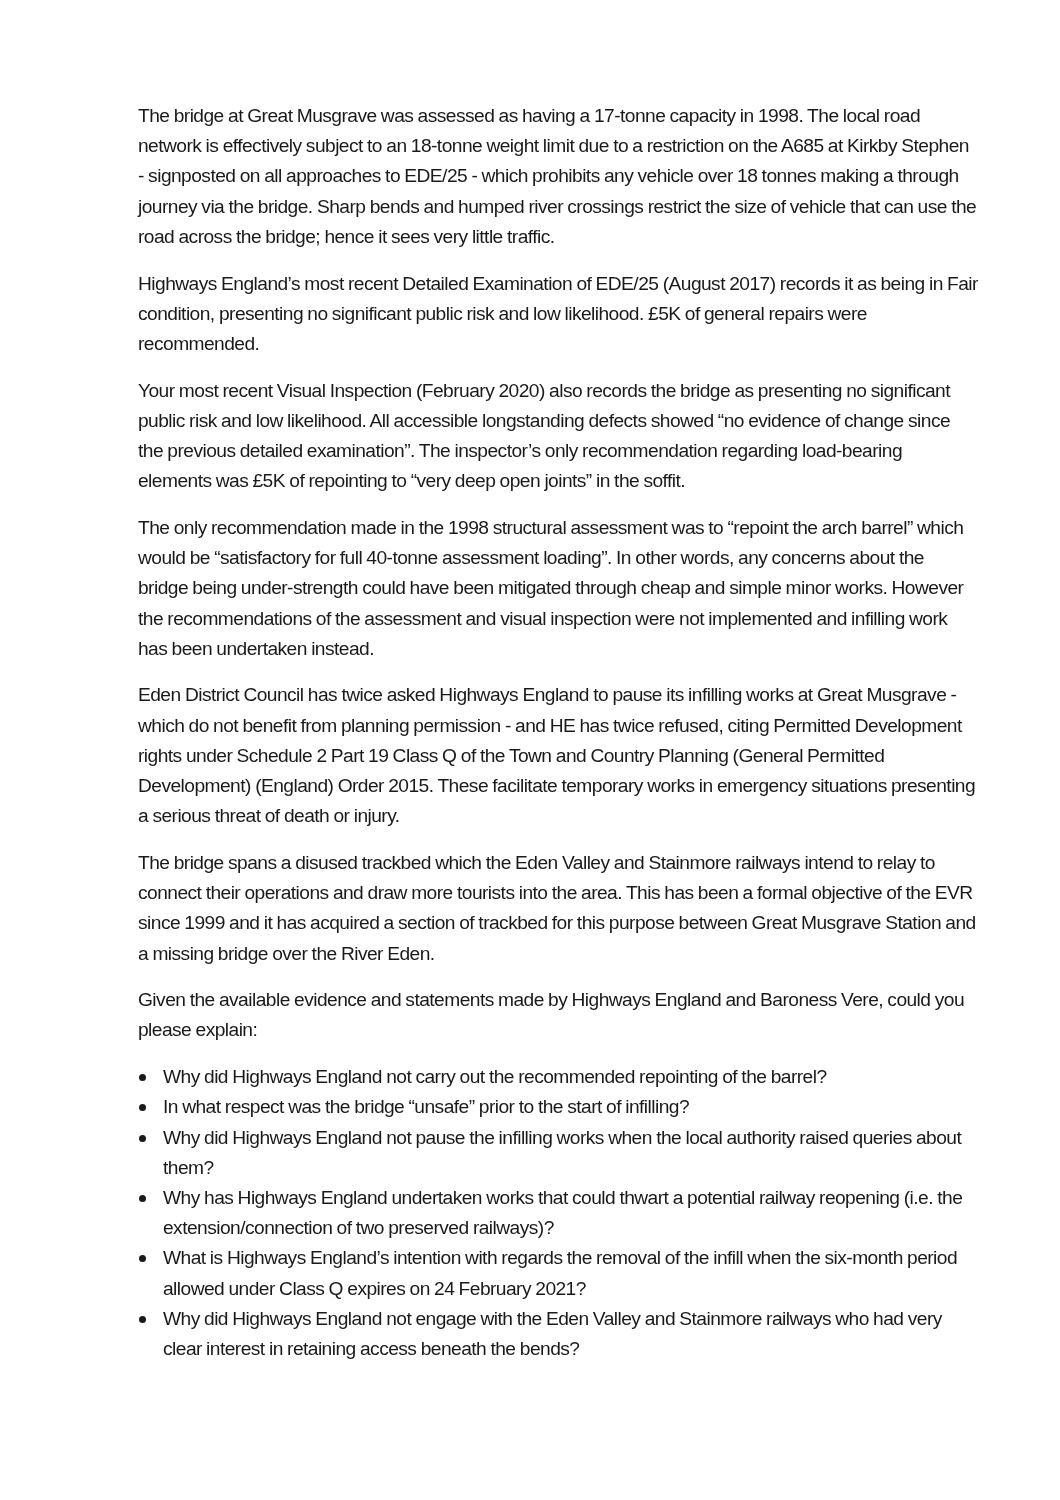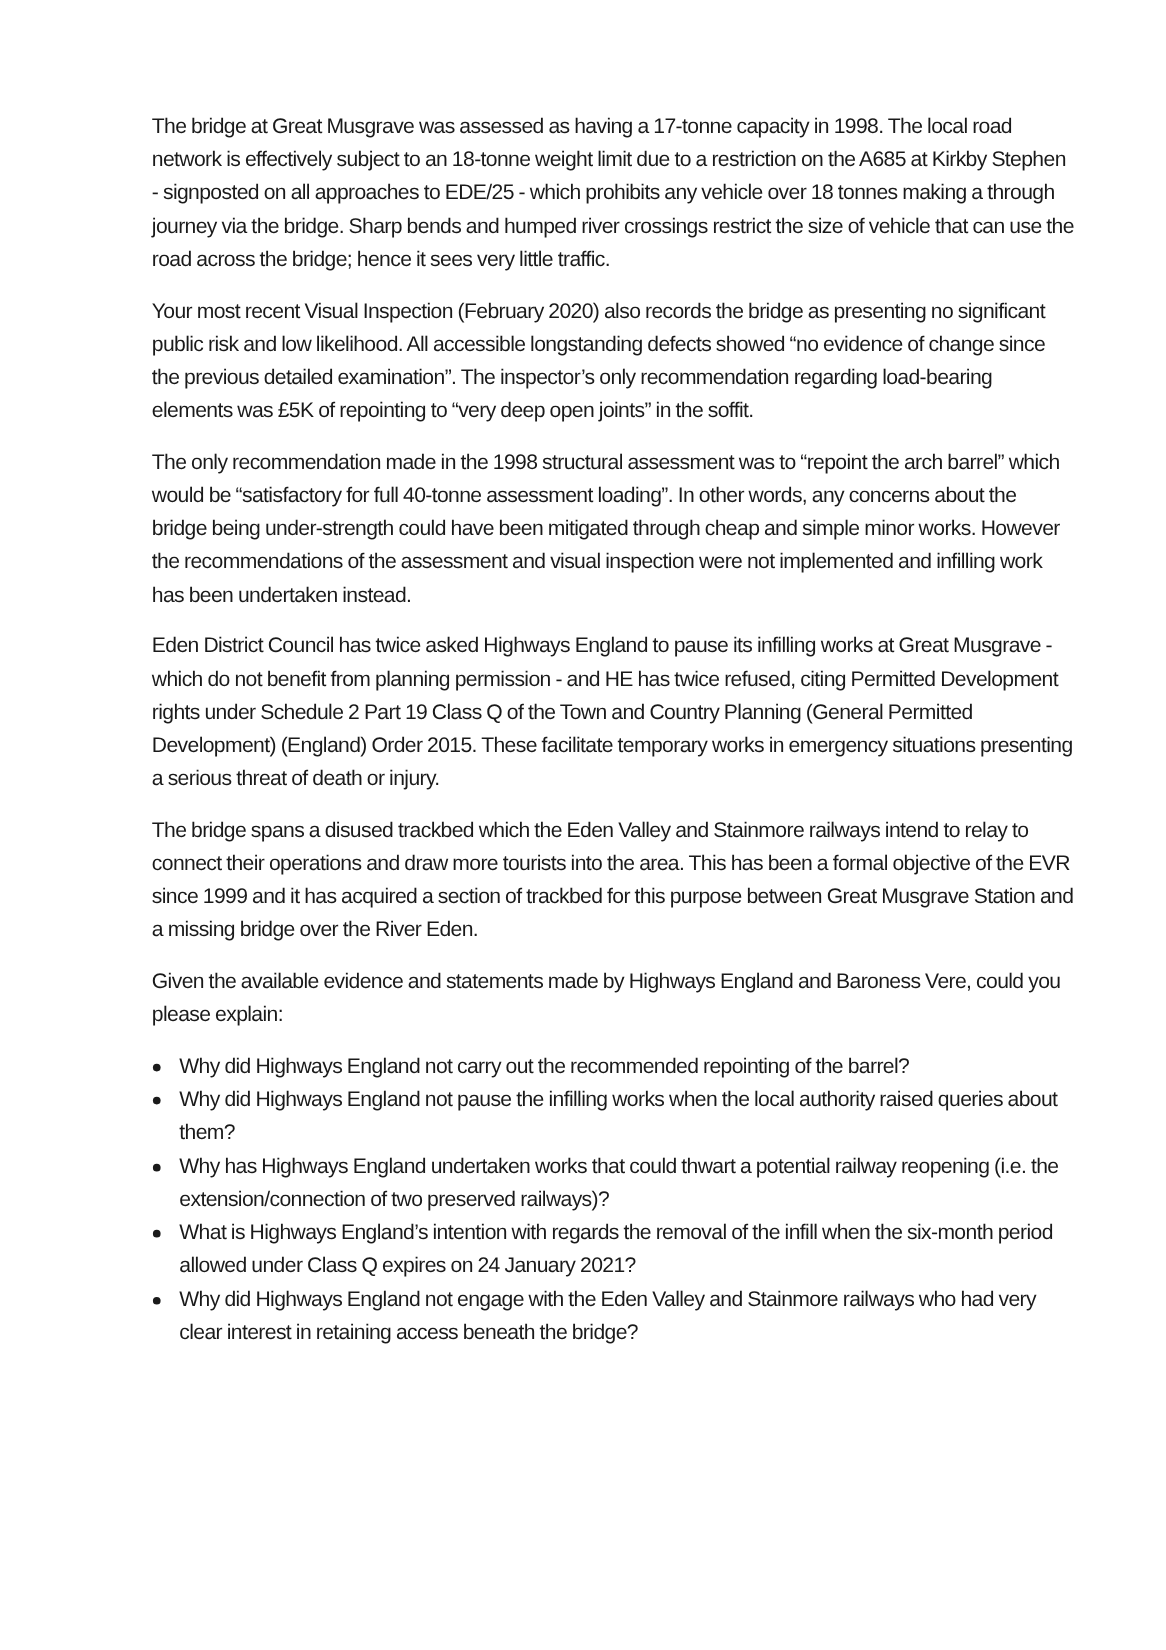--- a/index.html
+++ b/index.html
@@ -47,41 +47,46 @@
       height: 7px;
       border-radius: 50%;
       background: #1a1a1a;
     }
   </style>
 </head>
 <body>
 
 <div class="page">
   <p class="para">The bridge at Great Musgrave was assessed as having a 17-tonne capacity in 1998. The local road network is effectively subject to an 18-tonne weight limit due to a restriction on the A685 at Kirkby Stephen - signposted on all approaches to EDE/25 - which prohibits any vehicle over 18 tonnes making a through journey via the bridge. Sharp bends and humped river crossings restrict the size of vehicle that can use the road across the bridge; hence it sees very little traffic.</p>
+  <p class="para">Highways England’s most recent Detailed Examination of EDE/25 (August 2017) records it as being in Fair condition, presenting no significant public risk and low likelihood. £5K of general repairs were recommended.</p>
   <p class="para">Your most recent Visual Inspection (February 2020) also records the bridge as presenting no significant public risk and low likelihood. All accessible longstanding defects showed “no evidence of change since the previous detailed examination”. The inspector’s only recommendation regarding load-bearing elements was £5K of repointing to “very deep open joints” in the soffit.</p>
   <p class="para">The only recommendation made in the 1998 structural assessment was to “repoint the arch barrel” which would be “satisfactory for full 40-tonne assessment loading”. In other words, any concerns about the bridge being under-strength could have been mitigated through cheap and simple minor works. However the recommendations of the assessment and visual inspection were not implemented and infilling work has been undertaken instead.</p>
   <p class="para">Eden District Council has twice asked Highways England to pause its infilling works at Great Musgrave - which do not benefit from planning permission - and HE has twice refused, citing Permitted Development rights under Schedule 2 Part 19 Class Q of the Town and Country Planning (General Permitted Development) (England) Order 2015. These facilitate temporary works in emergency situations presenting a serious threat of death or injury.</p>
   <p class="para">The bridge spans a disused trackbed which the Eden Valley and Stainmore railways intend to relay to connect their operations and draw more tourists into the area. This has been a formal objective of the EVR since 1999 and it has acquired a section of trackbed for this purpose between Great Musgrave Station and a missing bridge over the River Eden.</p>
   <p class="para">Given the available evidence and statements made by Highways England and Baroness Vere, could you please explain:</p>
 
   <ul class="bullets">
     <li class="bullet-item">
       <span class="bullet-dot"></span>
       <span>Why did Highways England not carry out the recommended repointing of the barrel?</span>
     </li>
     <li class="bullet-item">
       <span class="bullet-dot"></span>
+      <span>In what respect was the bridge “unsafe” prior to the start of infilling?</span>
+    </li>
+    <li class="bullet-item">
+      <span class="bullet-dot"></span>
       <span>Why did Highways England not pause the infilling works when the local authority raised queries about them?</span>
     </li>
     <li class="bullet-item">
       <span class="bullet-dot"></span>
       <span>Why has Highways England undertaken works that could thwart a potential railway reopening (i.e. the extension/connection of two preserved railways)?</span>
     </li>
     <li class="bullet-item">
       <span class="bullet-dot"></span>
-      <span>What is Highways England’s intention with regards the removal of the infill when the six-month period allowed under Class Q expires on 24 January 2021?</span>
+      <span>What is Highways England’s intention with regards the removal of the infill when the six-month period allowed under Class Q expires on 24 February 2021?</span>
     </li>
     <li class="bullet-item">
       <span class="bullet-dot"></span>
-      <span>Why did Highways England not engage with the Eden Valley and Stainmore railways who had very clear interest in retaining access beneath the bridge?</span>
+      <span>Why did Highways England not engage with the Eden Valley and Stainmore railways who had very clear interest in retaining access beneath the bends?</span>
     </li>
   </ul>
 </div>
 
 </body></html>

